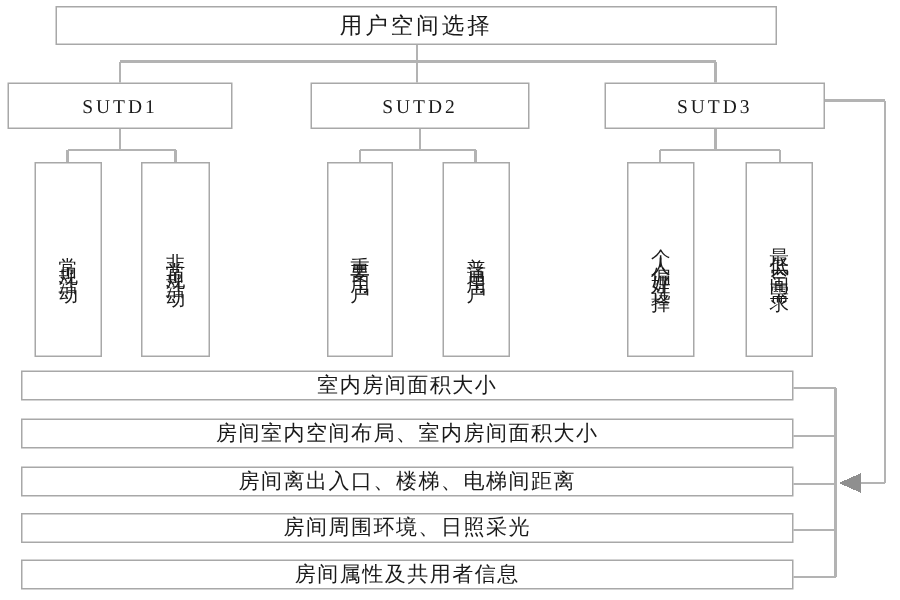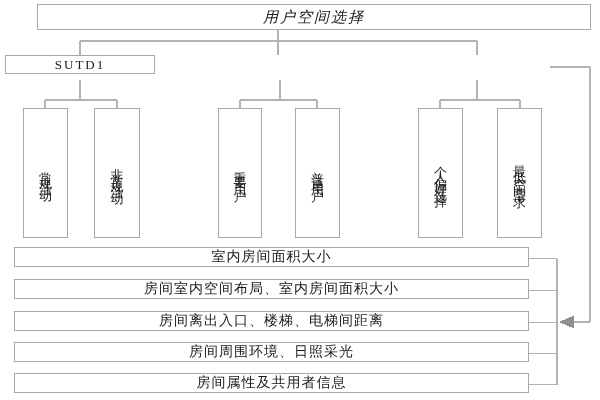--- a/index.html
+++ b/index.html
@@ -21,25 +21,25 @@
   #wires{position:absolute;left:0;top:0;width:600px;height:400px;pointer-events:none;}
   .box{
     position:absolute;
     box-sizing:border-box;
     border:1px solid var(--border);
     background:var(--bg);
     display:flex;align-items:center;justify-content:center;
     text-align:center;
   }
   .root{
-    left:37px;top:4px;width:554px;height:26px;
-    font-size:15px;letter-spacing:2px;font-style:italic;
+    left:37px;top:4px;width:481px;height:26px;
+    font-size:15px;letter-spacing:2px;
   }
   .group{
-    top:55px;height:19px;
+    top:55px;height:31px;
     font-size:13px;letter-spacing:2px;
   }
   .leaf{
     top:108px;height:130px;
     font-size:13px;
     writing-mode:vertical-rl;
     text-orientation:upright;
     letter-spacing:6px;
     line-height:1;
   }
@@ -71,20 +71,22 @@
       <path d="M557,258.5 V384.5"></path>
 
       <path d="M550,67 H590 M590,67 V322 M590,322 H574"></path>
     </g>
     <polygon points="559,322 574,315.5 574,328.5" fill="#8f8f8f"></polygon>
   </svg>
 
   <div class="box root">用户空间选择</div>
 
   <div class="box group" style="left:5px;width:150px">SUTD1</div>
+  <div class="box group" style="left:207px;width:146px">SUTD2</div>
+  <div class="box group" style="left:403px;width:147px">SUTD3</div>
 
   <div class="box leaf" style="left:23px;width:45px">常规活动</div>
   <div class="box leaf" style="left:94px;width:46px">非常规活动</div>
   <div class="box leaf" style="left:218px;width:44px">重要用户</div>
   <div class="box leaf" style="left:295px;width:45px">普通用户</div>
   <div class="box leaf" style="left:418px;width:45px">个人偏好选择</div>
   <div class="box leaf" style="left:497px;width:45px">最低空间需求</div>
 
   <div class="box bar" style="top:247px">室内房间面积大小</div>
   <div class="box bar" style="top:279px">房间室内空间布局、室内房间面积大小</div>

